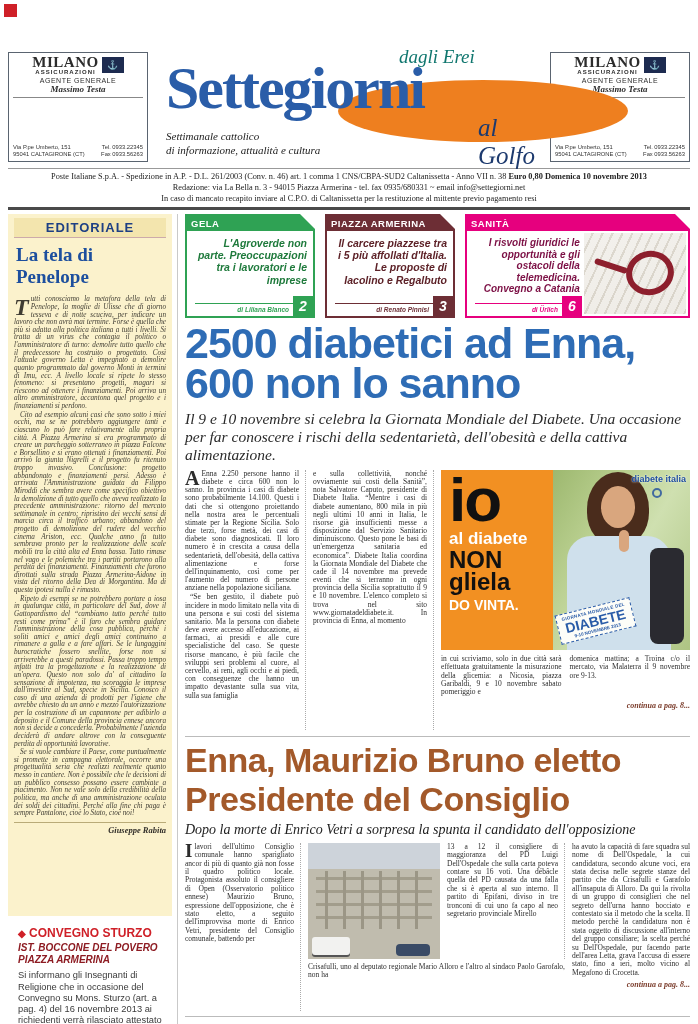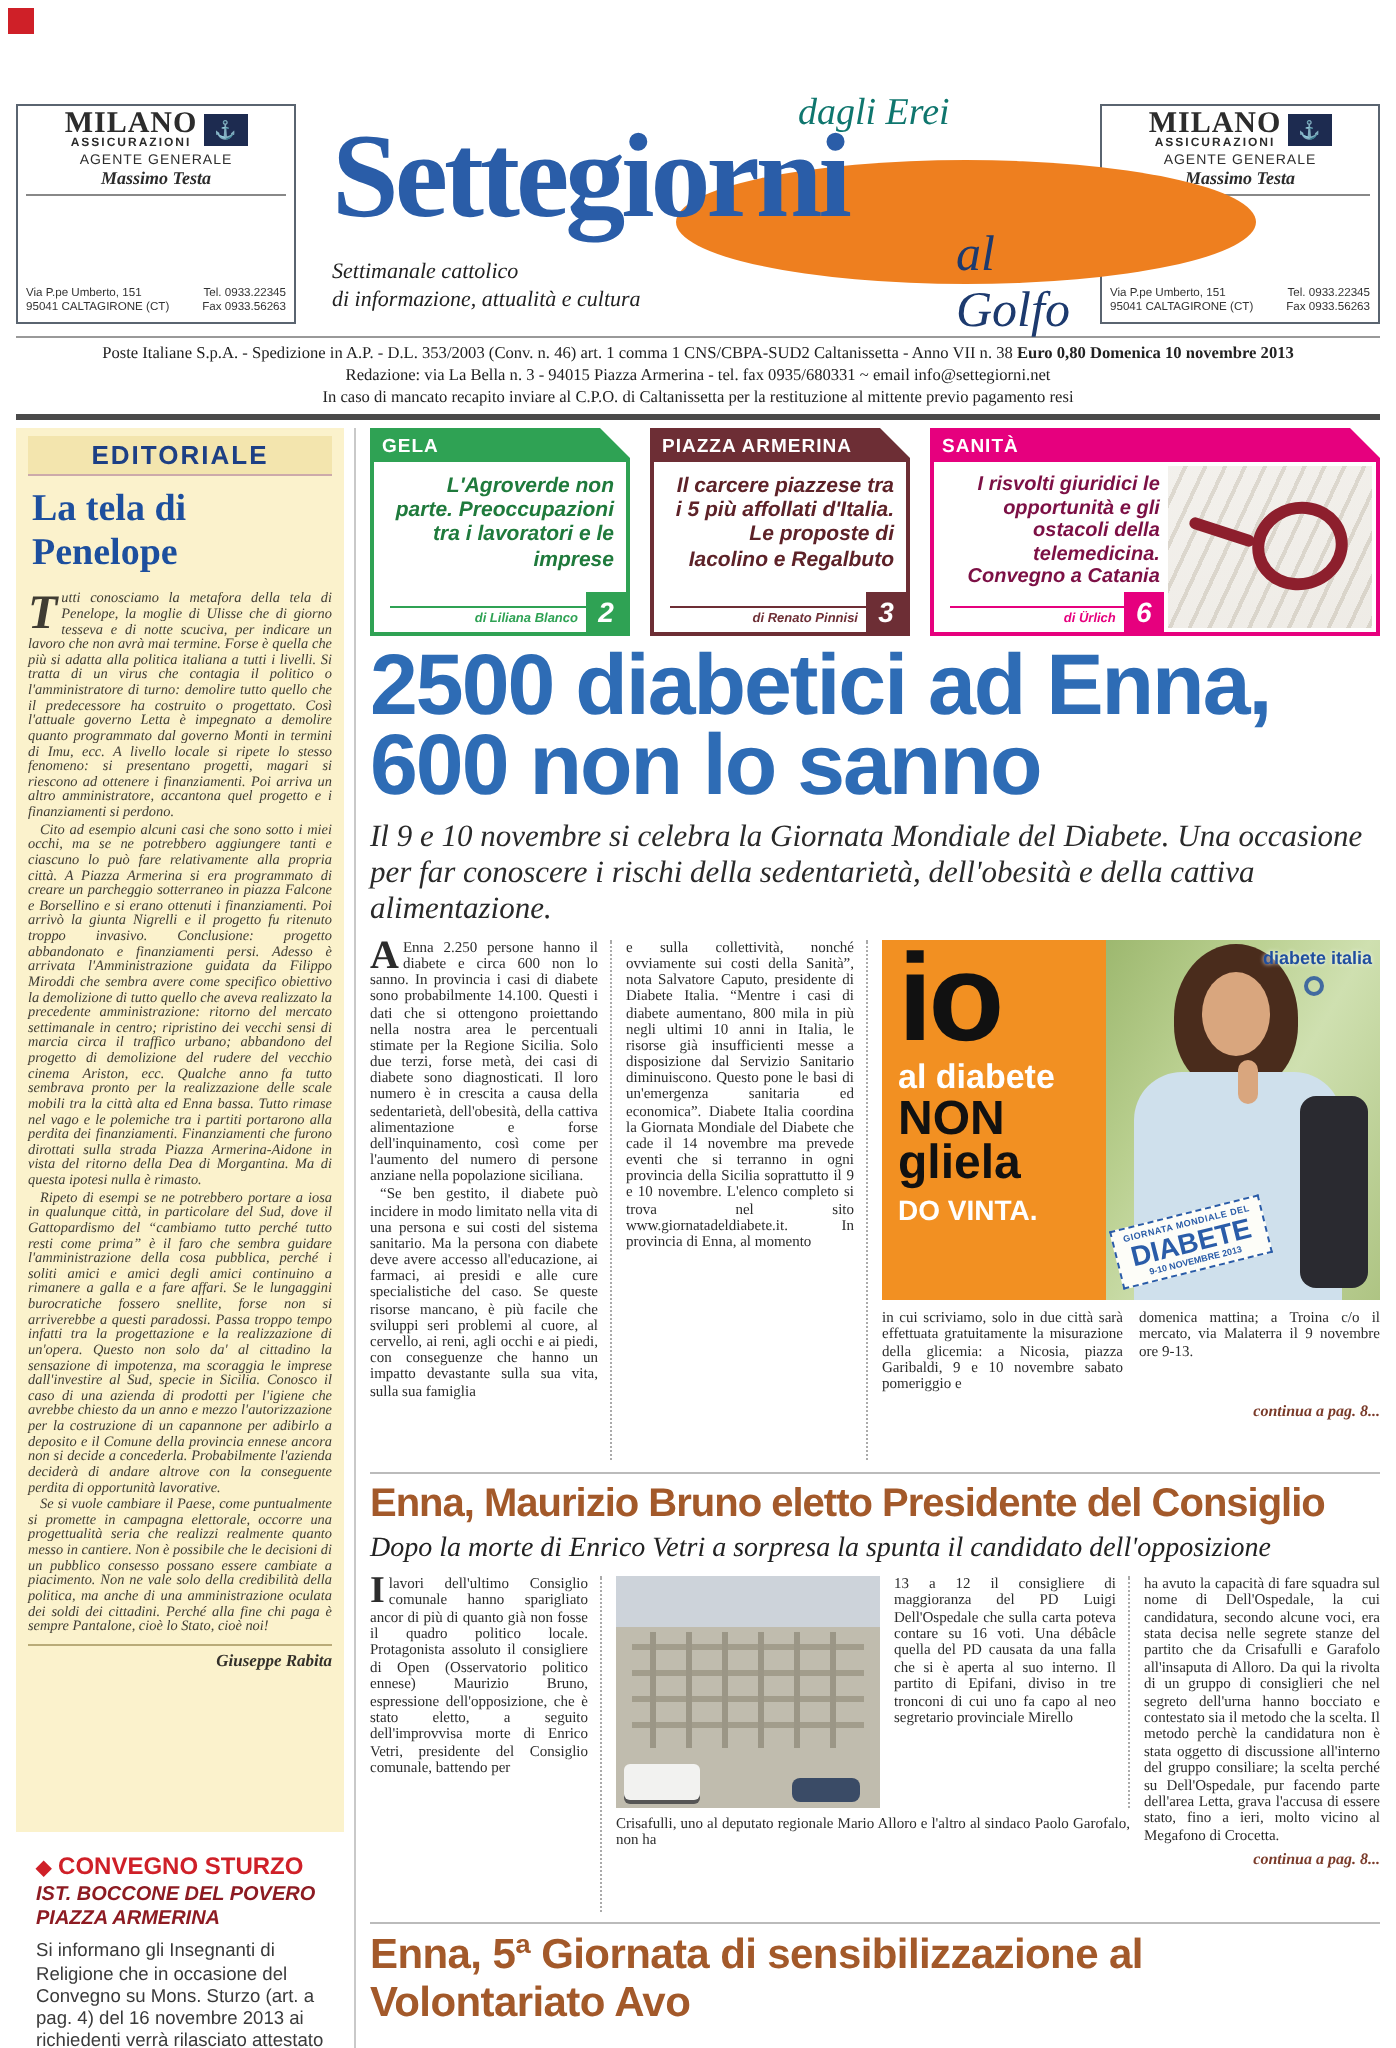--- a/index.html
+++ b/index.html
@@ -102,21 +102,21 @@
   .diabete-badge { position:absolute; left:4px; bottom:14px; background:#fdfdf8; border:1px dashed #2a5ca8; color:#2a5ca8; transform:rotate(-14deg); padding:2px 5px; text-align:center; font-family:"Liberation Sans",sans-serif; }
   .diabete-badge .b1 { font-size:4.5px; font-weight:bold; letter-spacing:0.3px; }
   .diabete-badge .b2 { font-size:14px; font-weight:bold; line-height:1; }
   .diabete-badge .b3 { font-size:4.5px; font-weight:bold; }
   .media-bottom { display:flex; gap:8px; margin-top:5px; }
   .mcol { flex:1; font-size:7.5px; line-height:1.12; text-align:justify; }
   .continua { text-align:right; font-style:italic; font-weight:bold; font-size:8px; color:#7a3b2a; margin-top:4px; }
 
   
   .art2 { border-top:1px solid #bbb; margin-top:6px; padding-top:4px; }
-  .art2-headline { color:#a3592a; font-family:"Liberation Sans",sans-serif; font-weight:bold; font-size:20px; letter-spacing:-0.5px; }
+  .art2-headline { color:#a3592a; font-family:"Liberation Sans",sans-serif; font-weight:bold; font-size:34px; letter-spacing:-0.5px; }
   .art2-stand { font-style:italic; font-size:14px; color:#222; margin:3px 0 5px 0; }
   .art2-grid { display:grid; grid-template-columns:116px 132px 118px 1fr; grid-template-rows:116px auto; gap:4px 7px; height:168px; overflow:hidden; }
   .a2c1 { grid-row:1 / span 2; } .a2c4 { grid-column:4; grid-row:1 / span 2; }
   .a2txt { font-size:7.5px; line-height:1.12; text-align:justify; }
   .a2-photo { grid-column:2; grid-row:1; position:relative; overflow:hidden; background:linear-gradient(#cdd3da 0 22%, #c0bcae 22% 100%); }
   .a2-windows { position:absolute; left:8px; right:8px; top:28px; height:58px;
     background:repeating-linear-gradient(90deg, transparent 0 9px, #7e7866 9px 12px, transparent 12px 18px),
                repeating-linear-gradient(0deg, transparent 0 10px, #8a8472 10px 13px); opacity:0.55; }
   .a2-van { position:absolute; left:4px; bottom:4px; width:38px; height:18px; background:#f2f2f0; border-radius:3px; box-shadow:0 2px 0 #555; }
   .a2-car { position:absolute; right:10px; bottom:3px; width:34px; height:12px; background:#3a4b66; border-radius:4px; }
@@ -188,21 +188,21 @@
         </div>
         <div style="text-align:right">
           <div>Tel. 0933.22345</div>
           <div>Fax 0933.56263</div>
         </div>
       </div>
     </div>
   </div>
 
   <div class="pubinfo">
-    <div><span>Poste Italiane S.p.A. - Spedizione in A.P. - D.L. 353/2003 (Conv. n. 46) art. 1 comma 1 CNS/CBPA-SUD2 Caltanissetta - Anno VII n. 38 </span><b>Euro 0,80 Domenica 10 novembre 2013</b></div>
+    <div><span>Poste Italiane S.p.A. - Spedizione in A.P. - D.L. 261/2003 (Conv. n. 46) art. 1 comma 1 CNS/CBPA-SUD2 Caltanissetta - Anno VII n. 38 </span><b>Euro 0,80 Domenica 10 novembre 2013</b></div>
     <div>Redazione: via La Bella n. 3 - 94015 Piazza Armerina - tel. fax 0935/680331 ~ email info@settegiorni.net</div>
     <div>In caso di mancato recapito inviare al C.P.O. di Caltanissetta per la restituzione al mittente previo pagamento resi</div>
   </div>
   <div class="main-rule"></div>
 
   <div class="content">
 
     <div class="left-col">
       <div class="editorial">
         <div class="edit-label">EDITORIALE</div>

